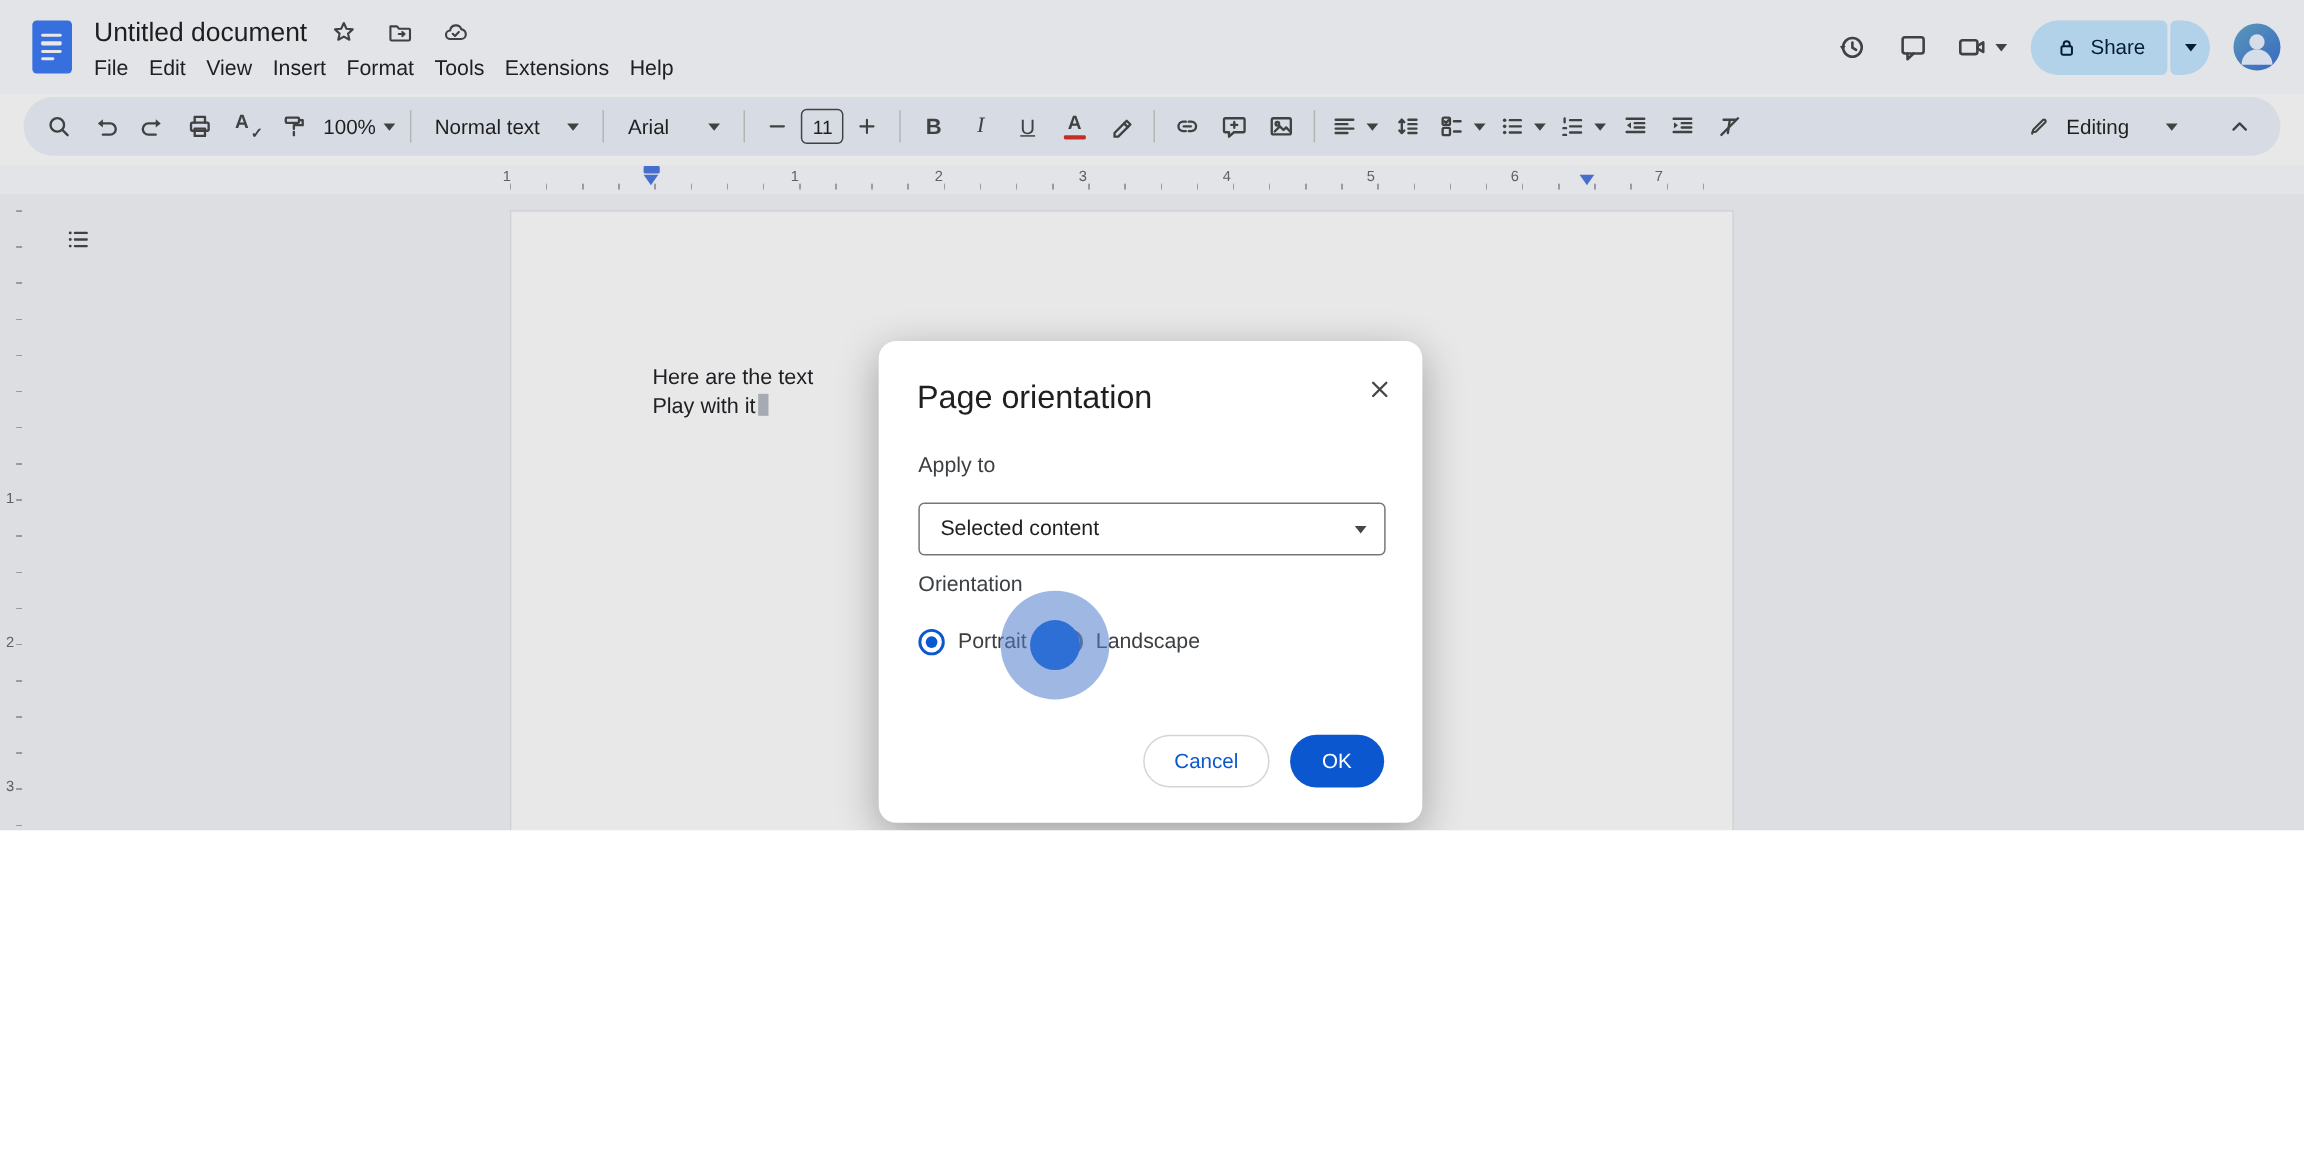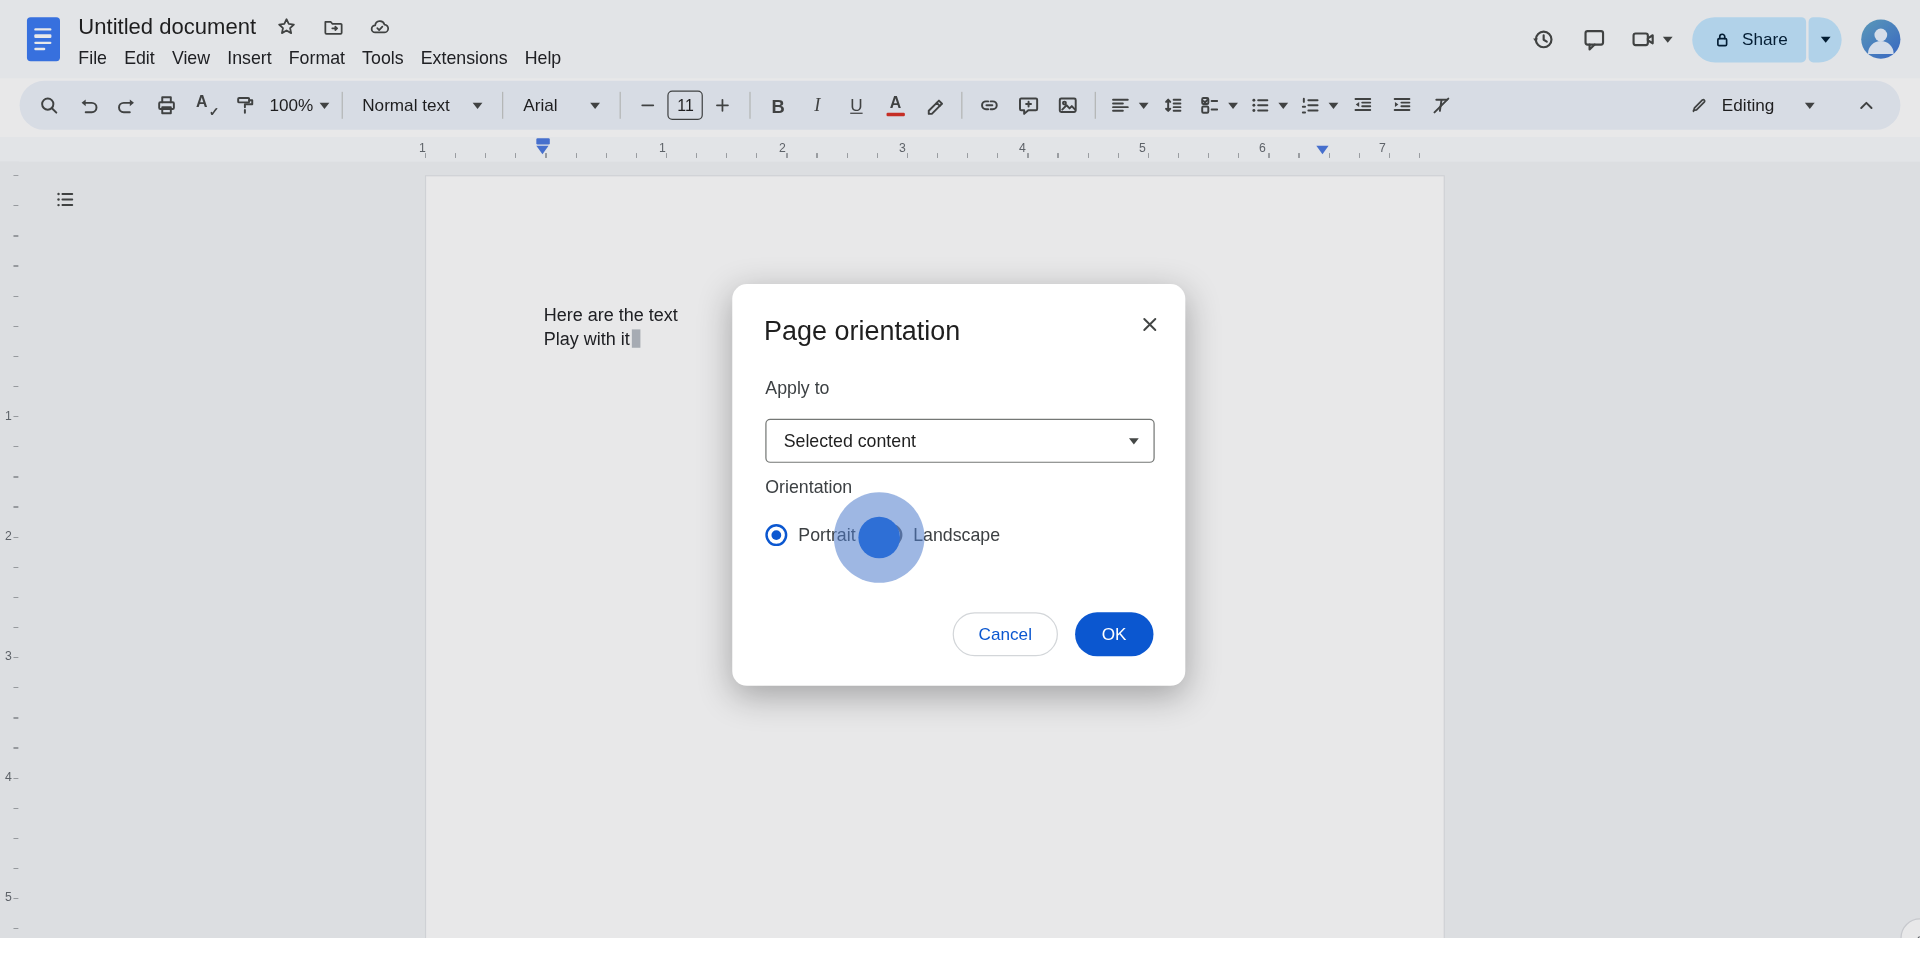--- a/index.html
+++ b/index.html
@@ -1,16 +1,16 @@
 <!DOCTYPE html>
 <html><head>
 <meta charset="utf-8">
 <style>
   html,body{margin:0;padding:0;background:#fff;}
-  .viewport{position:relative;width:1920px;height:938px;overflow:hidden;background:#fff;
+  .viewport{position:relative;width:1920px;height:692px;overflow:hidden;background:#fff;
     font-family:"Liberation Sans","DejaVu Sans",sans-serif;-webkit-font-smoothing:antialiased;}
   .app{position:absolute;top:0;left:0;width:1568px;height:792px;transform:scale(1.2244898);transform-origin:0 0;}
 
   
   .ic{display:block;stroke:#444746;fill:none;stroke-width:1.6;stroke-linecap:round;stroke-linejoin:round;}
   .caret{width:0;height:0;border-left:4px solid transparent;border-right:4px solid transparent;border-top:5px solid #444746;}
 
   
   .topbar{position:absolute;left:0;top:0;right:0;height:64px;background:#f9fbfd;}
   .logo{position:absolute;left:22px;top:14px;width:27px;height:36px;border-radius:3px;background:#3a7af3;

